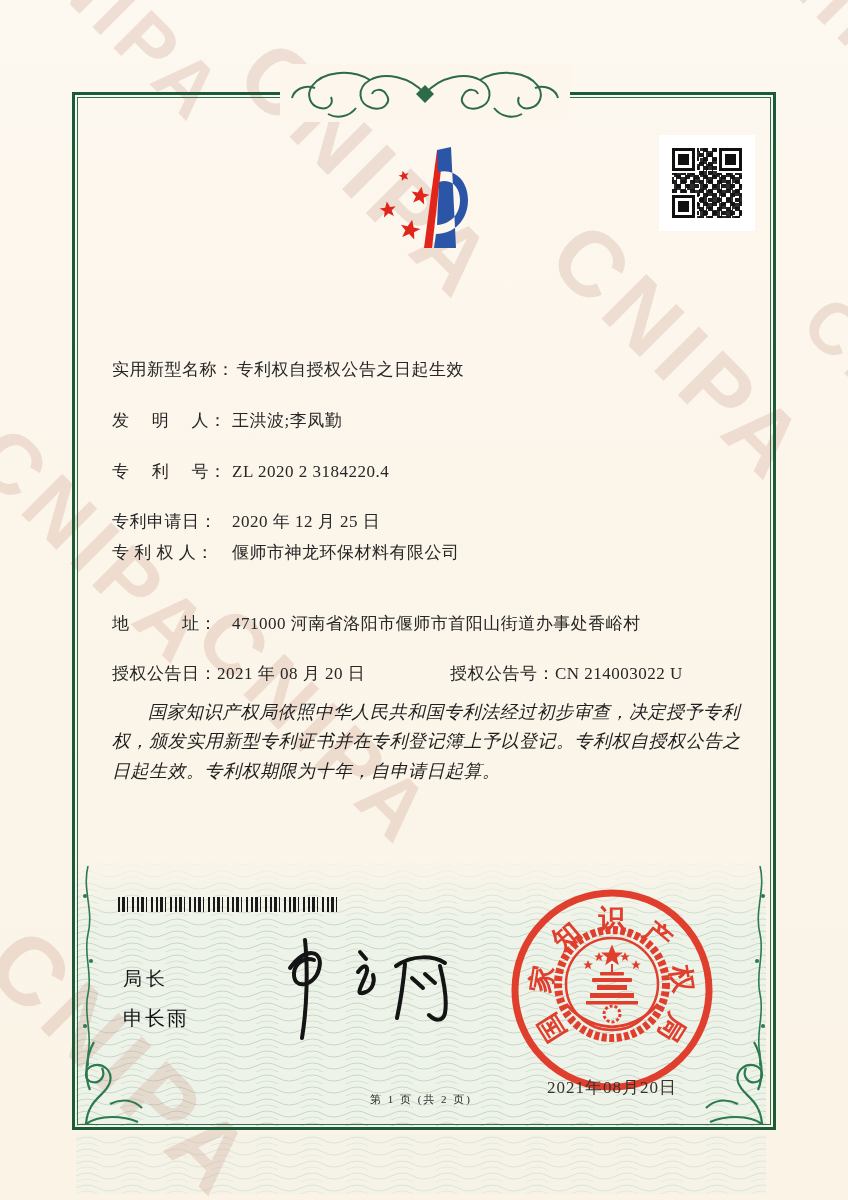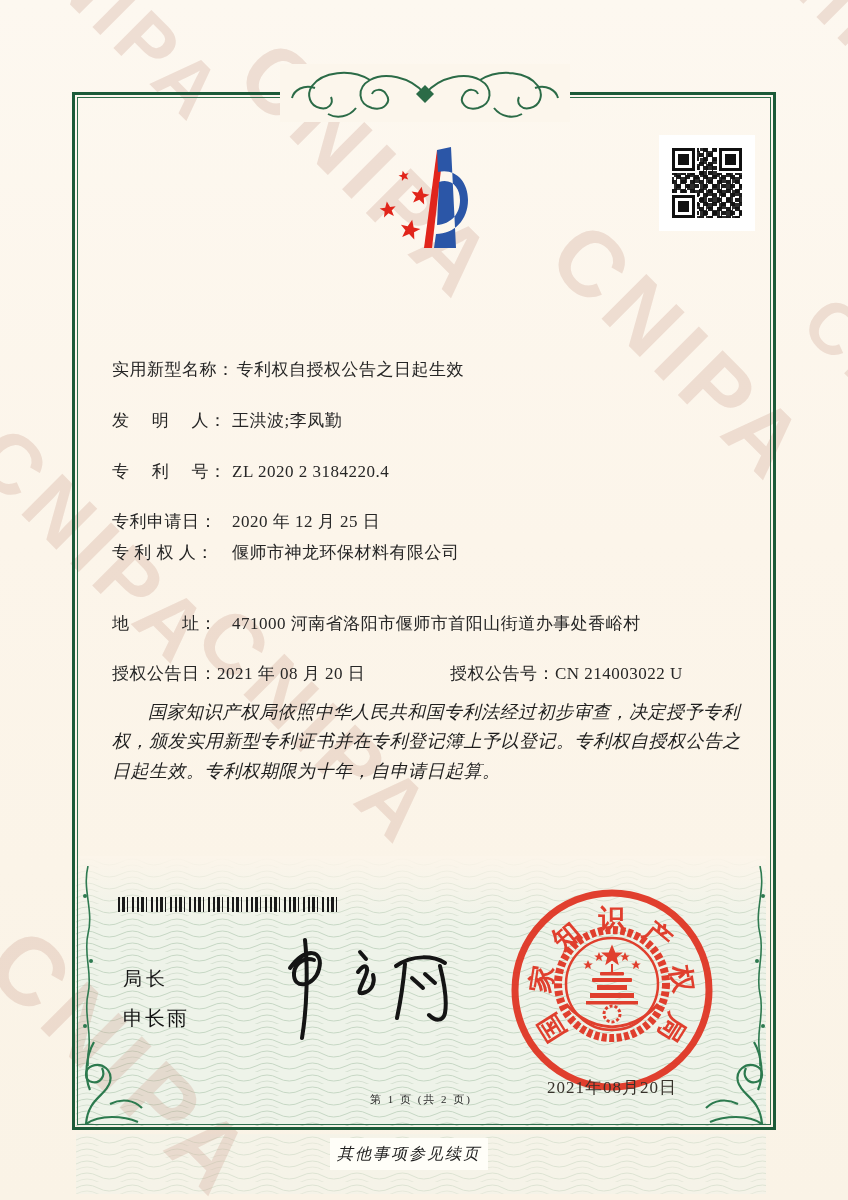--- a/index.html
+++ b/index.html
@@ -255,15 +255,14 @@
         <rect x="86" y="123" width="52" height="3.5"></rect>
         <circle cx="112" cy="136" r="8" fill="none" stroke="#e03220" stroke-width="3" stroke-dasharray="3 2"></circle>
         <path d="M66,126 C78,140 94,148 112,149" fill="none" stroke="#e03220" stroke-width="3"></path>
         <path d="M158,126 C146,140 130,148 112,149" fill="none" stroke="#e03220" stroke-width="3"></path>
       </g>
     </g>
   </svg>
   <div class="seal-date">2021年08月20日</div>
 
   <div class="page-info">第 1 页 (共 2 页)</div>
-  <div class="cont-box">其他事项参见续页</div>
 
 </div>
 
 </body></html>

